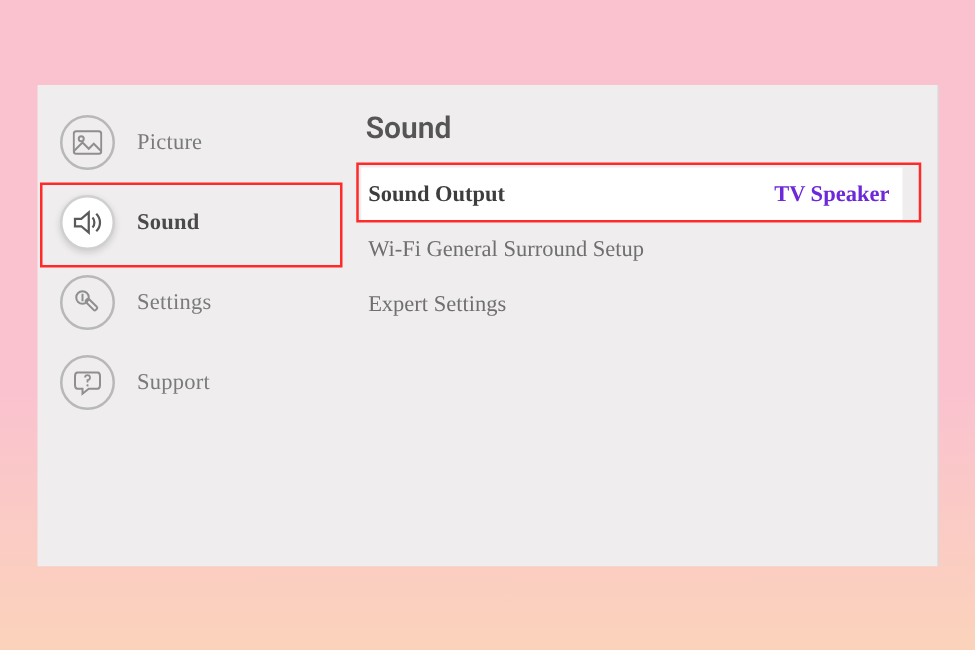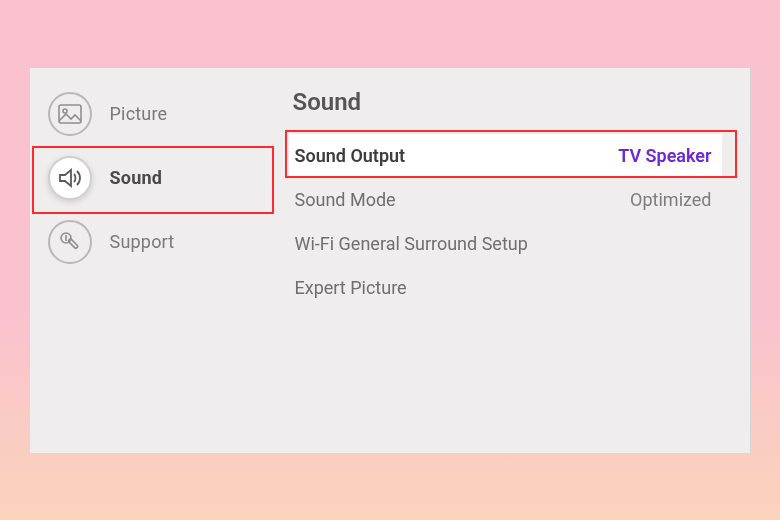--- a/index.html
+++ b/index.html
@@ -32,20 +32,21 @@
   }
   .sidebar-item {
     display: flex;
     align-items: center;
     gap: 18px;
     height: 64px;
     padding-left: 18px;
     color: #7a7a7a;
     cursor: pointer;
     position: relative;
+    font-family: Liberation Serif, serif;
   }
   .sidebar-item .icon-circle {
     width: 44px;
     height: 44px;
     border-radius: 50%;
     border: 2px solid #b8b8b8;
     display: flex;
     align-items: center;
     justify-content: center;
     color: #8f8f8f;
@@ -95,20 +96,21 @@
   }
   .row {
     display: flex;
     align-items: center;
     justify-content: space-between;
     height: 44px;
     padding: 0 10px 0 6px;
     font-size: 18px;
     color: #6f6f6f;
     cursor: pointer;
+    font-family: Liberation Serif, serif;
   }
   .row.highlighted {
     background: #ffffff;
     color: #3d3d3d;
     font-weight: 600;
   }
   .row.highlighted .row-value {
     font-weight: 600;
     color: #6d28d9;
   }
@@ -160,51 +162,57 @@
 
 
       <div class="sidebar-item">
         <span class="icon-circle">
           <svg width="24" height="24" viewBox="0 0 24 24" fill="none" stroke="currentColor" stroke-width="1.6">
             <circle cx="8" cy="8" r="5"></circle>
             <rect x="10" y="11" width="3.5" height="11" rx="1.2" transform="rotate(-45 10 11)"></rect>
             <line x1="8" y1="5" x2="8" y2="11"></line>
           </svg>
         </span>
+        <span class="label">Settings</span>
+      </div>
+
+      <div class="sidebar-item">
+        <span class="icon-circle">
+          <svg width="24" height="22" viewBox="0 0 24 22" fill="none" stroke="currentColor" stroke-width="1.6">
+            <path d="M4 3 Q2 3 2 6 L2 13 Q2 16 4 16 L8 16 L8 20 L13 16 L20 16 Q22 16 22 13 L22 6 Q22 3 20 3 Z"></path>
+            <path d="M10 7 Q10 5 12 5 Q14 5 14 7 Q14 9 12 9 L12 11" stroke-width="1.4"></path>
+            <circle cx="12" cy="13.3" r="0.9" fill="currentColor" stroke="none"></circle>
+          </svg>
+        </span>
         <span class="label">Support</span>
       </div>
-
 
     </div>
 
     <div class="content">
 
       <div class="highlight-box-row"></div>
 
       <h1 class="content-title">Sound</h1>
 
       <div class="rows">
 
         <div class="row highlighted">
           <span class="row-label">Sound Output</span>
           <span class="row-value">TV Speaker</span>
         </div>
 
-        <div class="row">
-          <span class="row-label">Sound Mode</span>
-          <span class="row-value">Optimized</span>
-        </div>
 
         <div class="row">
           <span class="row-label">Wi-Fi General Surround Setup</span>
           <span class="row-value"></span>
         </div>
 
         <div class="row">
-          <span class="row-label">Expert Picture</span>
+          <span class="row-label">Expert Settings</span>
           <span class="row-value"></span>
         </div>
 
       </div>
     </div>
 
   </div>
 </div>
 
 </body></html>

